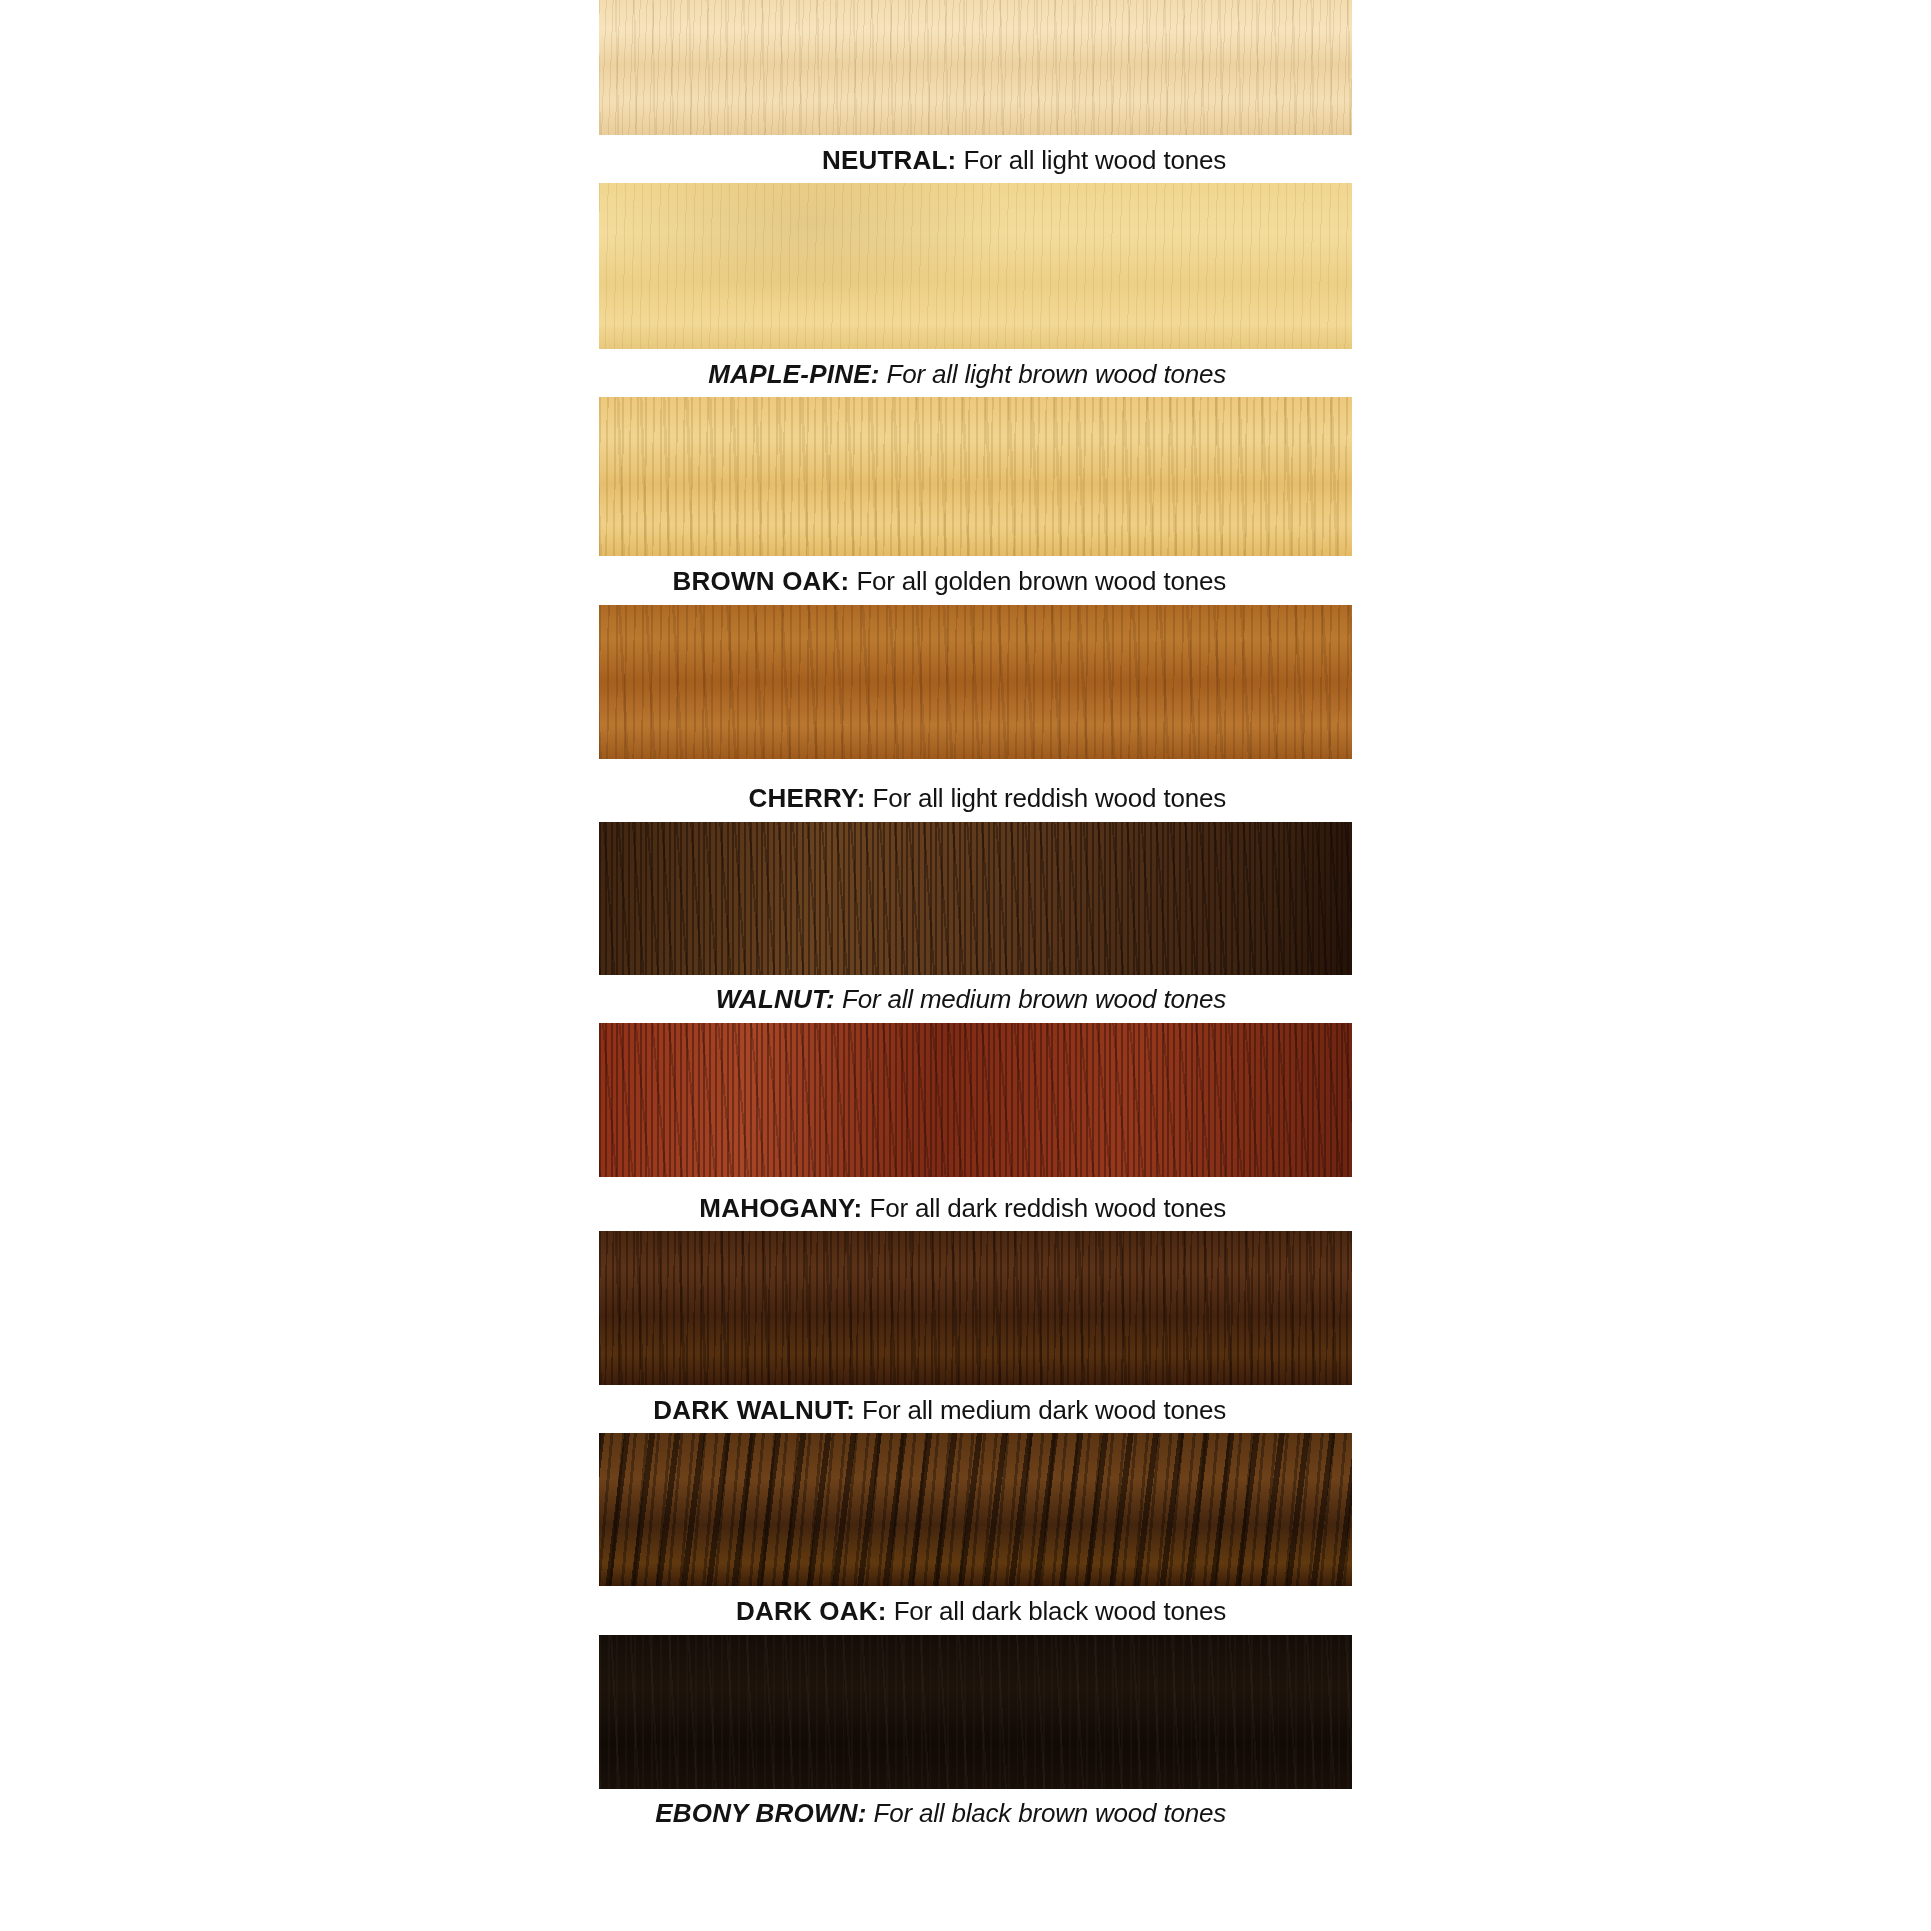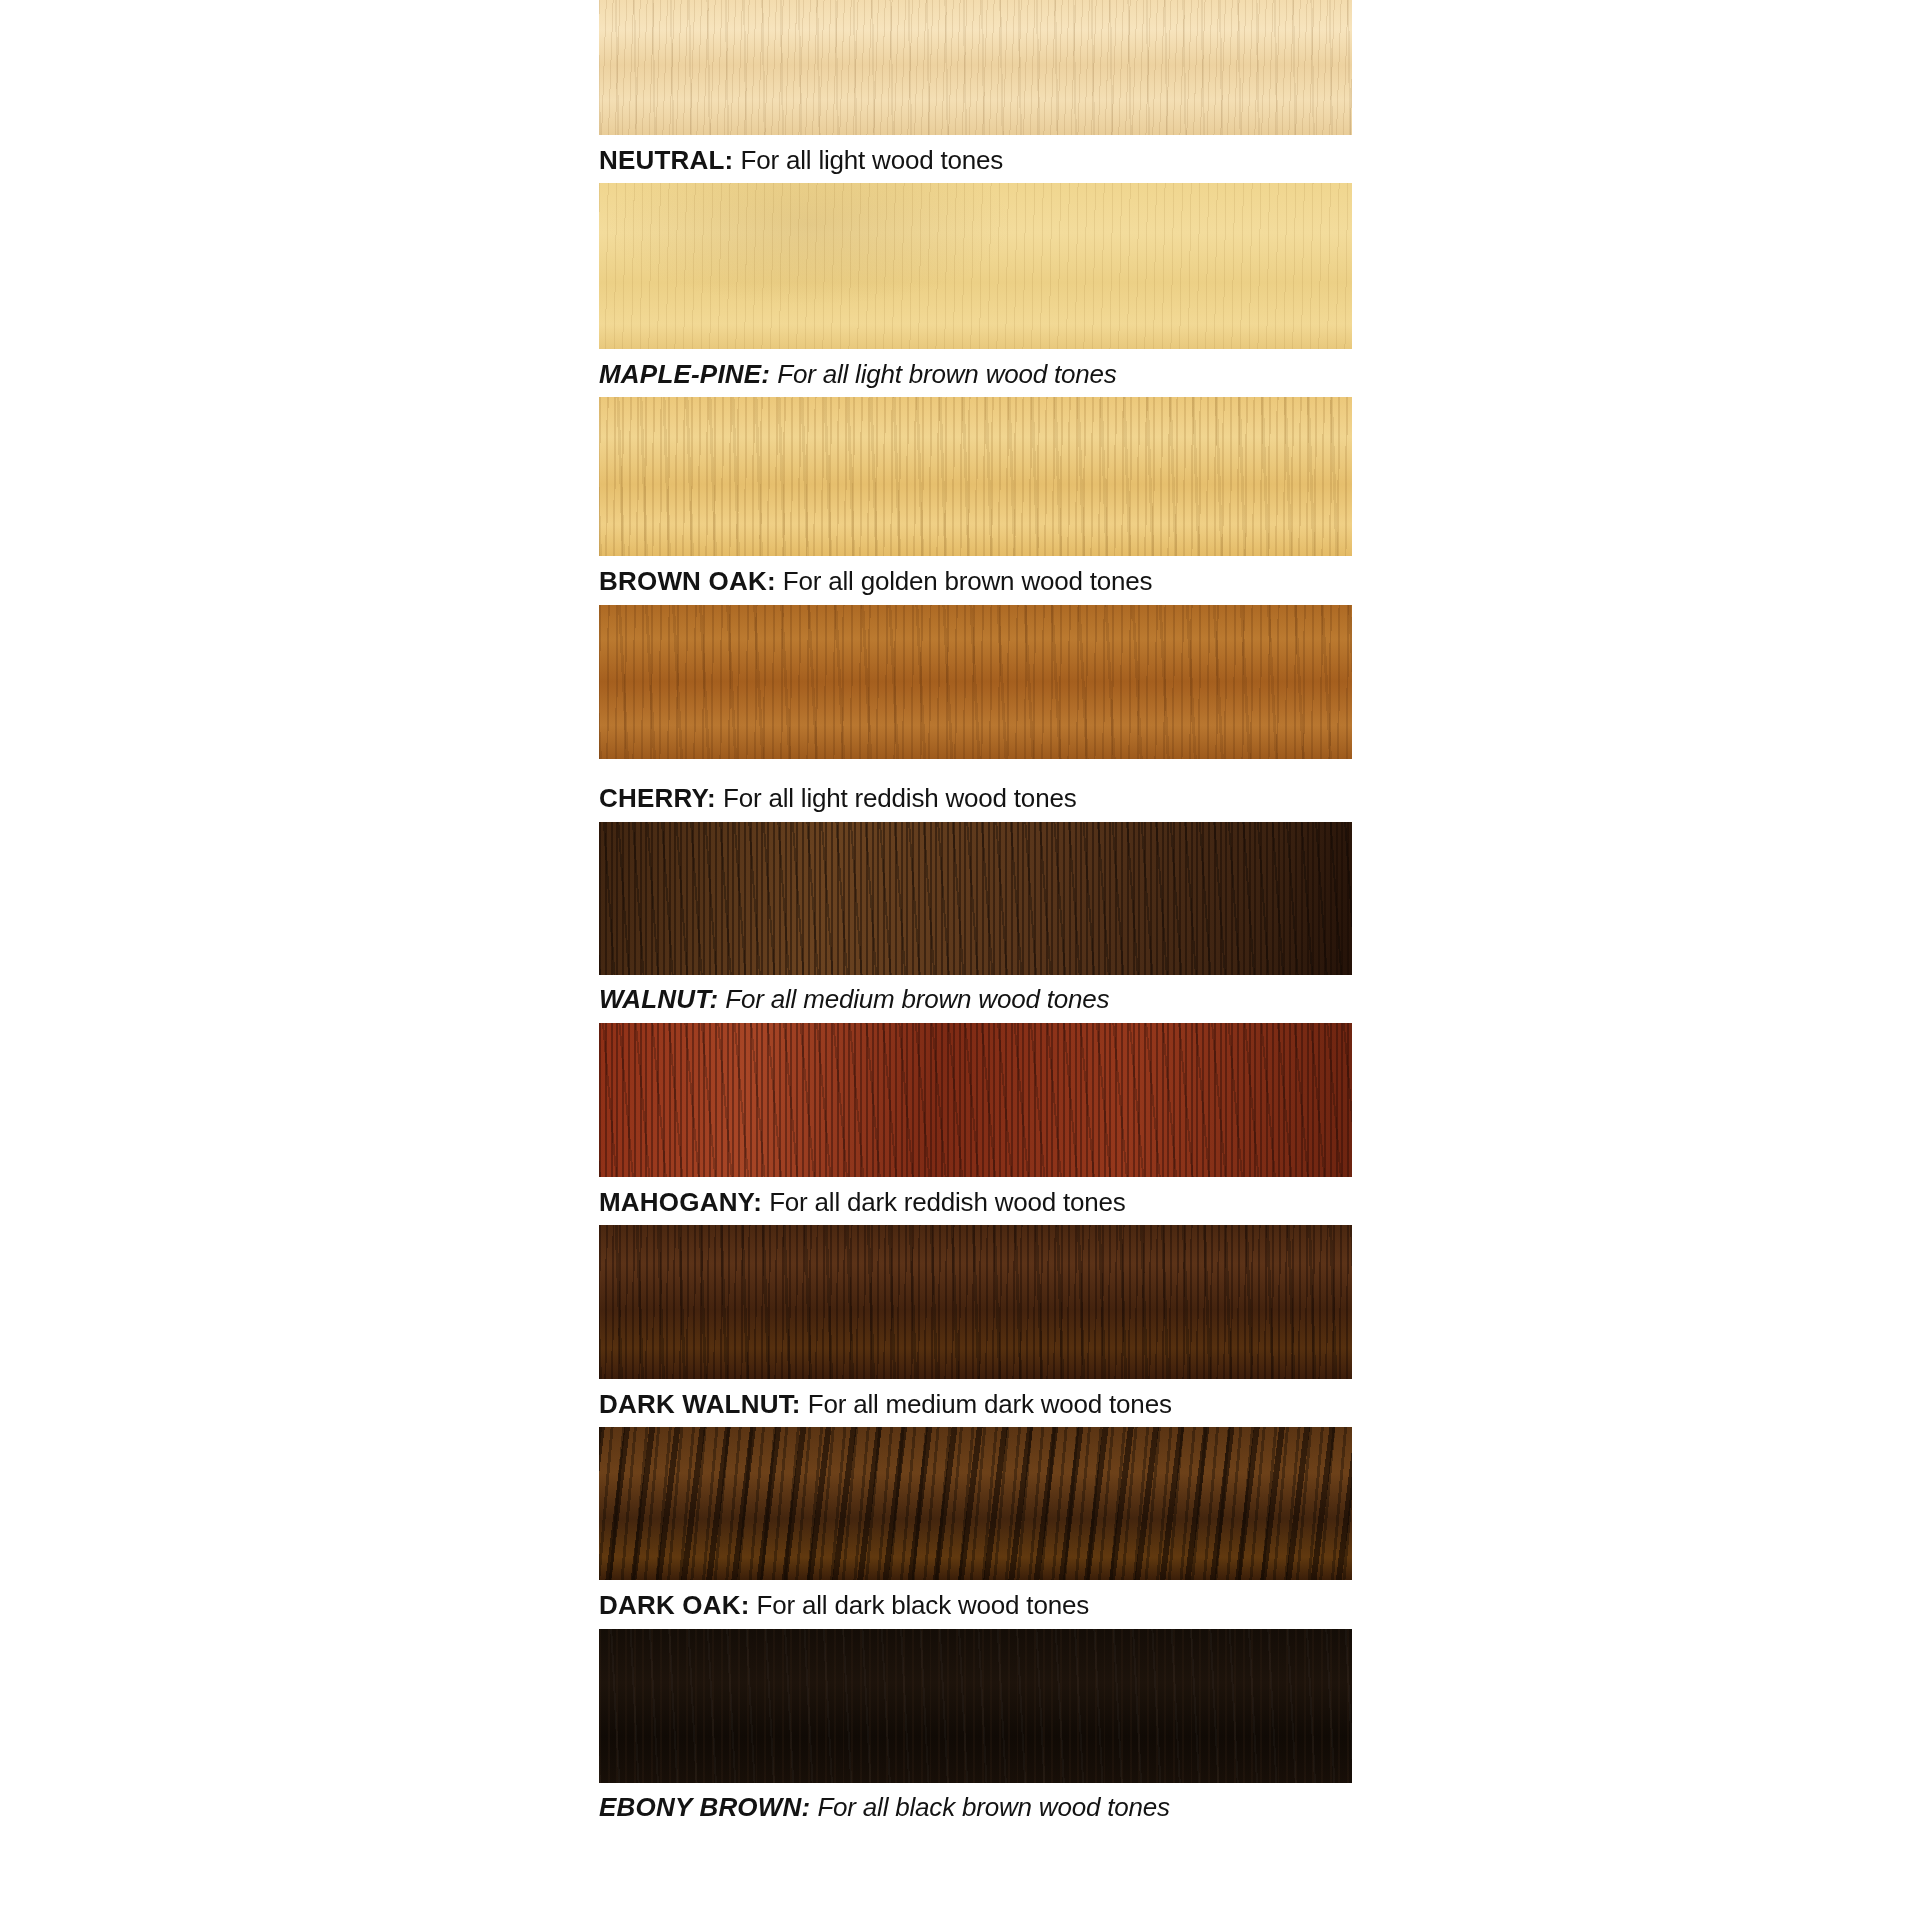--- a/index.html
+++ b/index.html
@@ -22,20 +22,21 @@
   .chart {
     position: absolute;
     left: 599px;
     top: 0px;
     width: 753px;
     height: 1931px;
   }
   .swatch-row {
     position: relative;
     width: 627px;
+    text-align: right;
   }
   .swatch {
     position: relative;
     width: 753px;
     overflow: hidden;
     background: #caa36a;
   }
   .swatch .grain {
     position: absolute;
     inset: 0;
@@ -177,21 +178,21 @@
       <div class="swatch-row">
         <div class="swatch w-walnut" style="height: 153px; background: rgb(78, 44, 20);">
           <div class="grain"></div>
         </div>
         <div class="caption" style="padding: 11.6px 0px 10.6px; font-style: italic;"><span class="nm">WALNUT:</span> <span class="desc">For all medium brown wood tones</span></div>
       </div>
       <div class="swatch-row">
         <div class="swatch w-mahogany" style="height: 154px; background: rgb(141, 48, 24);">
           <div class="grain"></div>
         </div>
-        <div class="caption" style="padding: 11.6px 0px 10.6px;"><span class="nm">MAHOGANY:</span> <span class="desc">For all dark reddish wood tones</span></div>
+        <div class="caption" style="padding: 11.6px 0px 10.6px; margin-top: 6px;"><span class="nm">MAHOGANY:</span> <span class="desc">For all dark reddish wood tones</span></div>
       </div>
       <div class="swatch-row">
         <div class="swatch w-darkwalnut" style="height: 154px; background: rgb(74, 39, 16);">
           <div class="grain"></div>
         </div>
         <div class="caption" style="padding: 11.6px 0px 10.6px;"><span class="nm">DARK WALNUT:</span> <span class="desc">For all medium dark wood tones</span></div>
       </div>
       <div class="swatch-row">
         <div class="swatch w-darkoak" style="height: 153px; background: rgb(87, 49, 17);">
           <div class="grain"></div>

